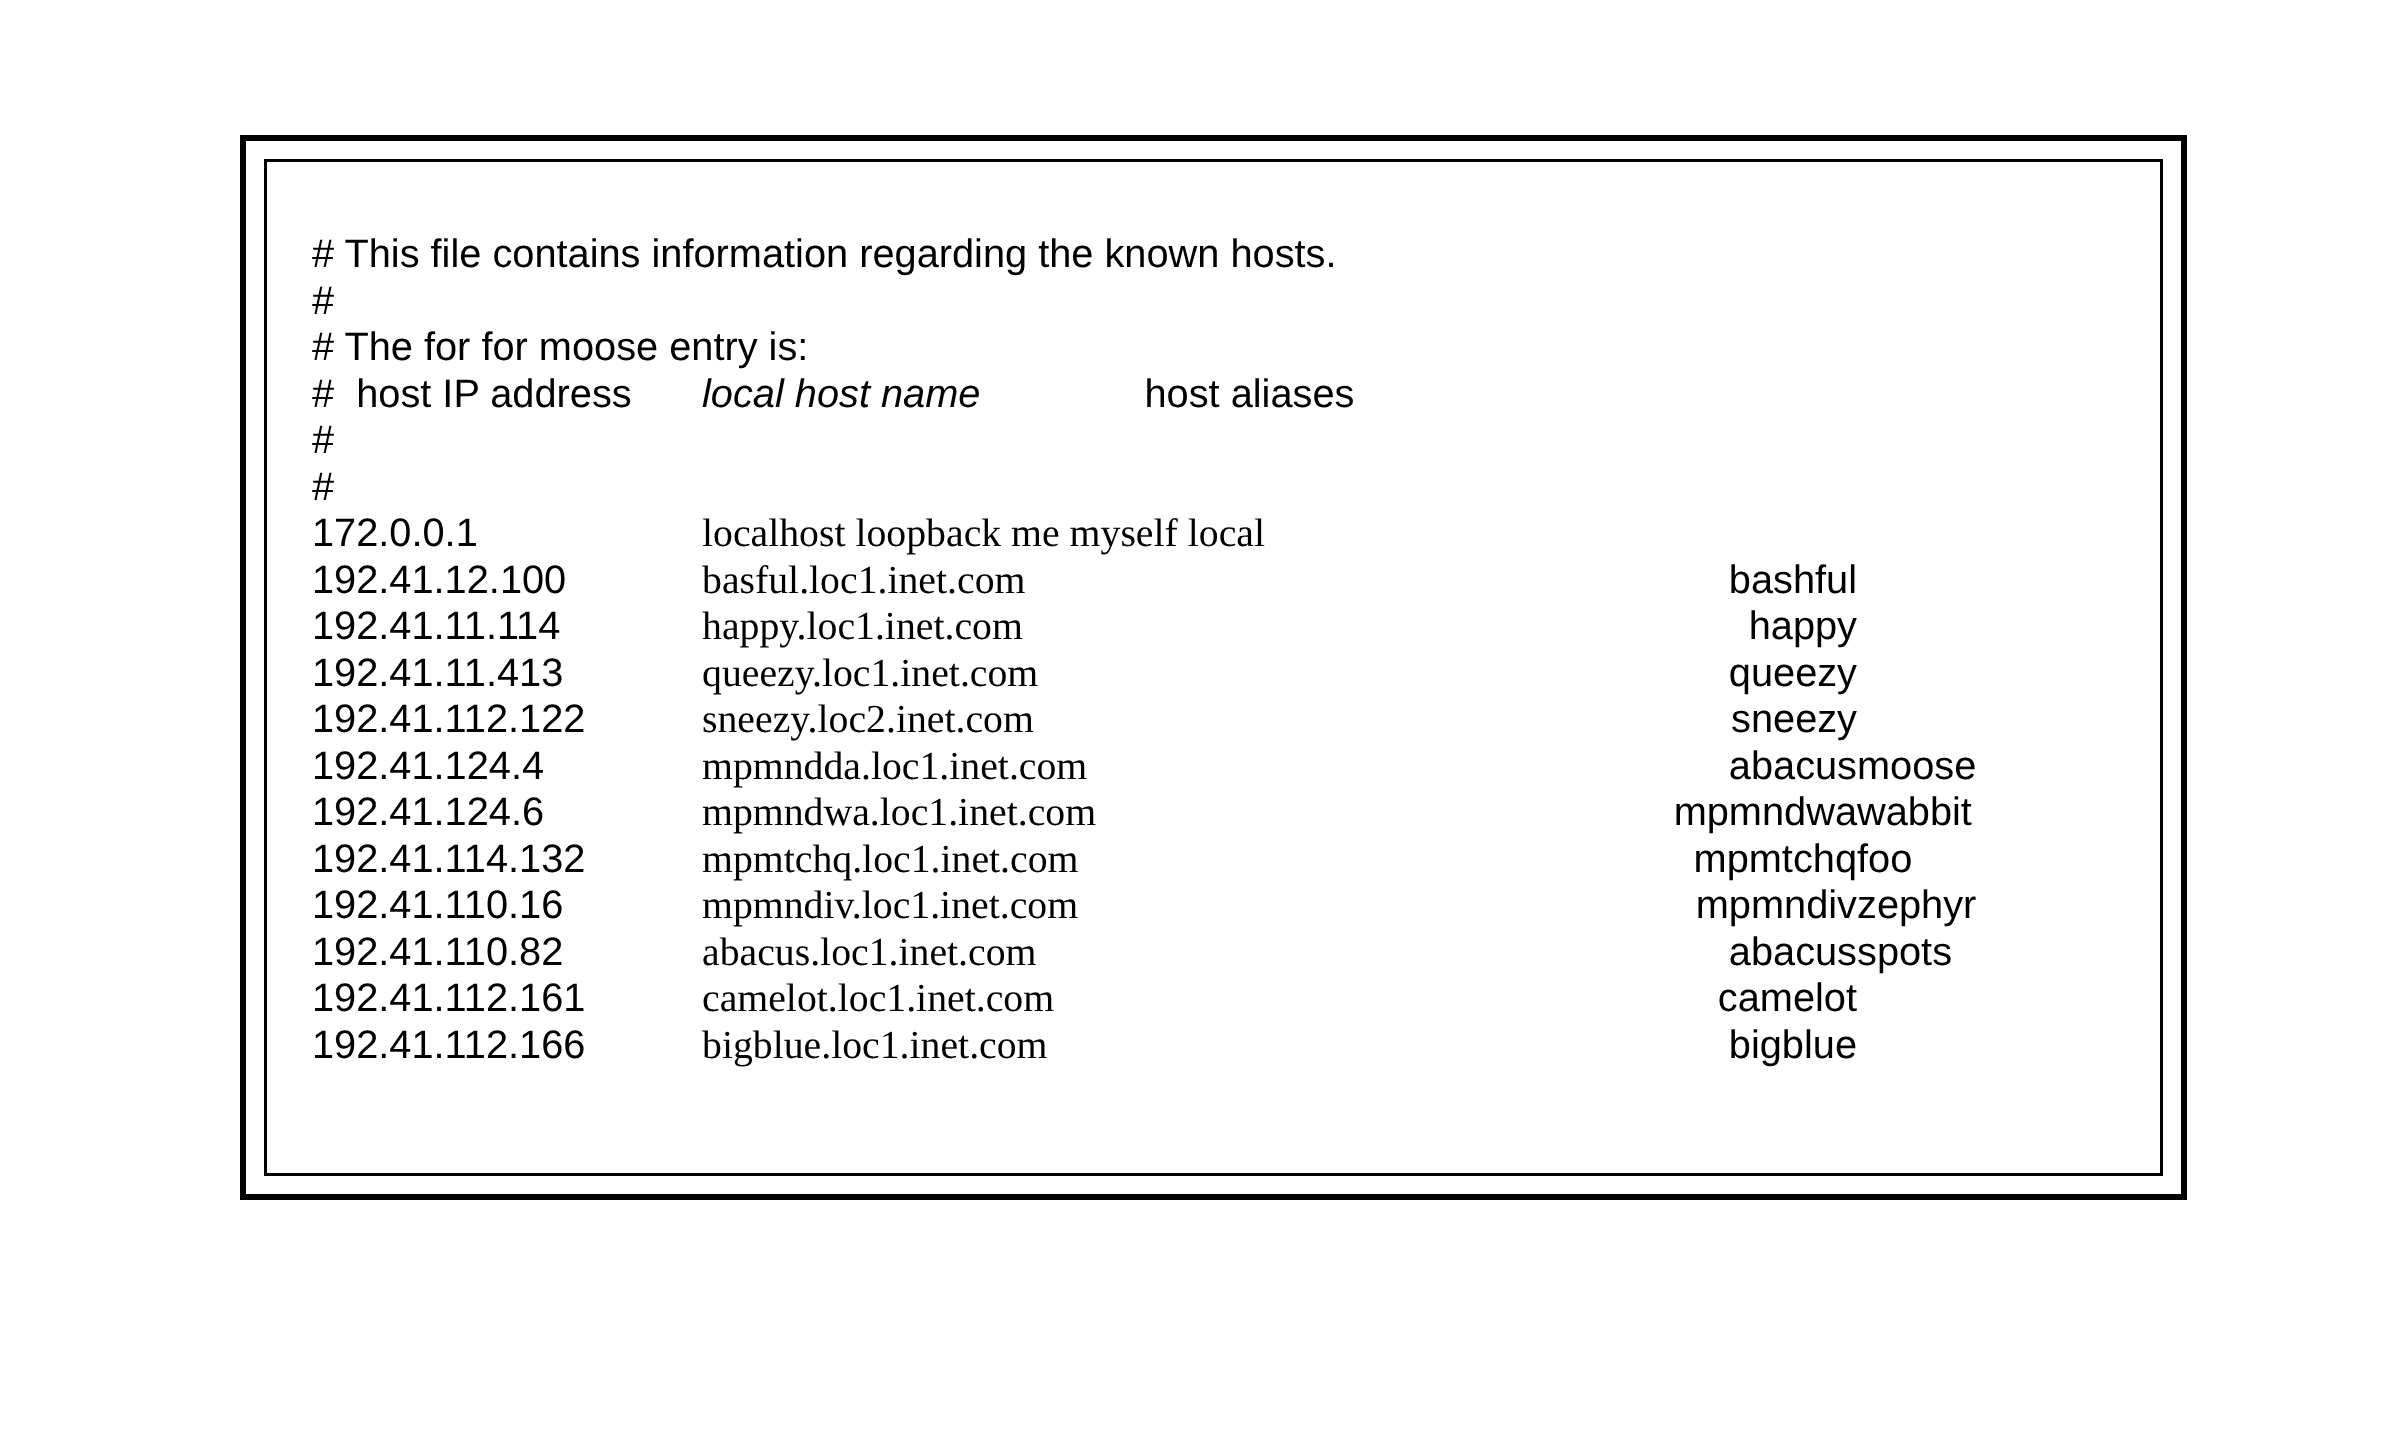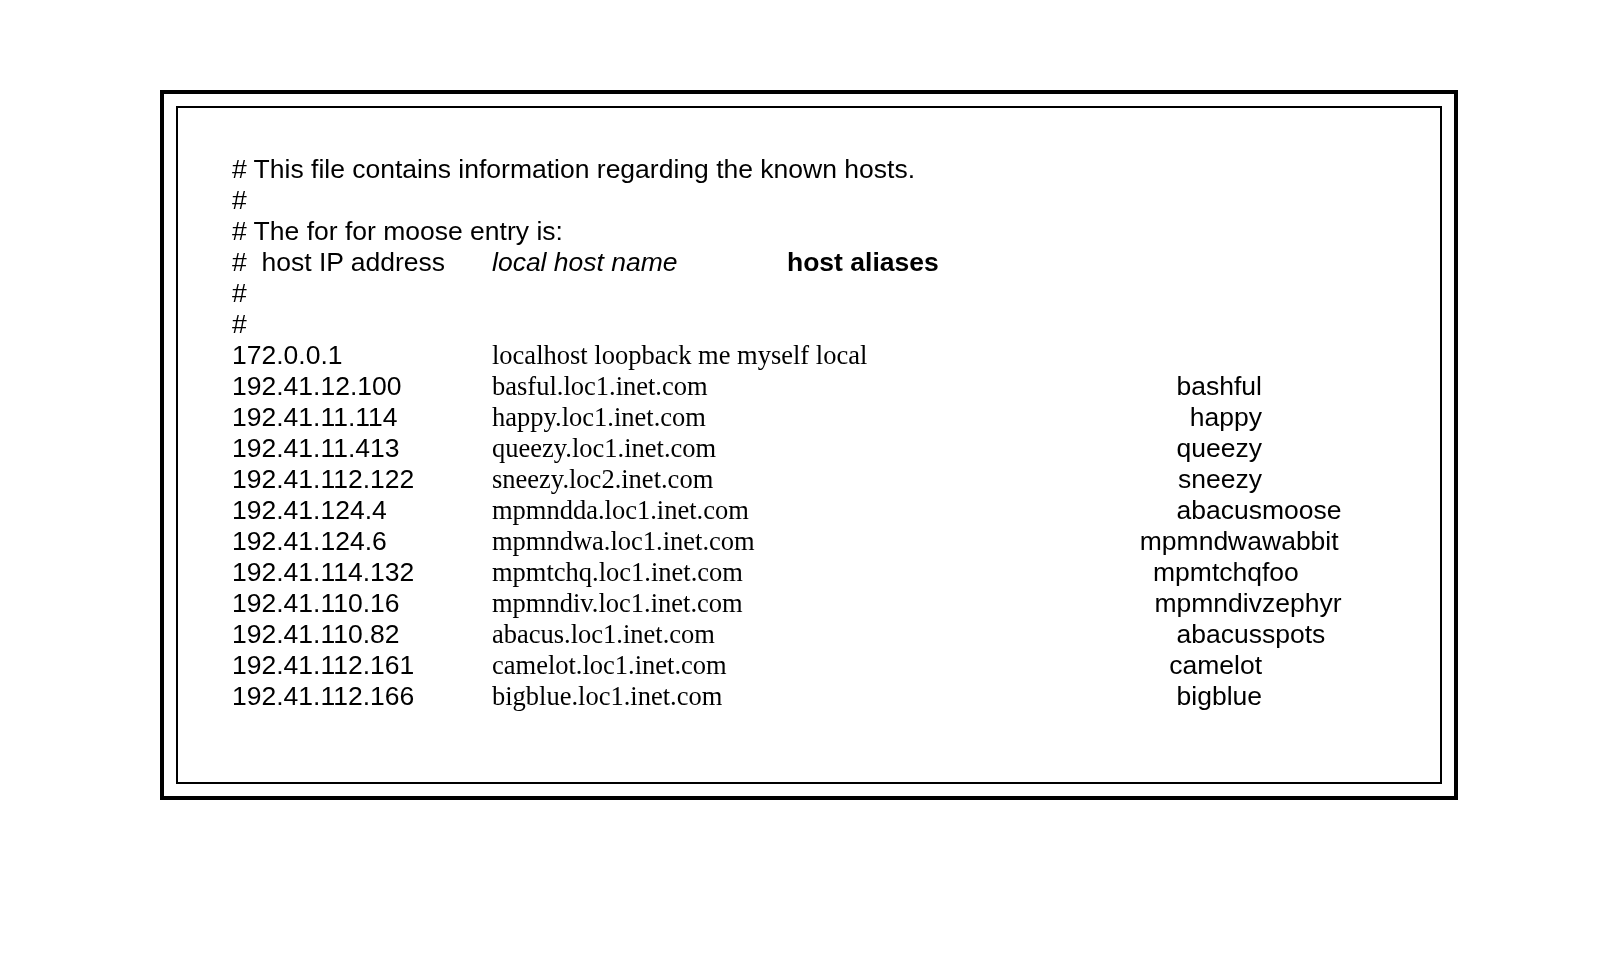--- a/index.html
+++ b/index.html
@@ -20,36 +20,36 @@
       height: 710px;
       box-sizing: border-box;
       border: 4px solid #000;
       padding: 12px;
     }
     .inner {
       width: 100%;
       height: 100%;
       box-sizing: border-box;
       border: 2px solid #000;
-      padding: 46px 54px 40px 54px;
+      padding: 46px 54px 40px 30px;
     }
     .line {
       display: flex;
       font-size: 26.5px;
       line-height: 31px;
       color: #000;
       white-space: pre;
     }
     .c-ip   { display:inline-block; width: 260px; }
     .c-name { display:inline-block; width: 580px; font-family: Liberation Serif, serif; }
     .c-a1   { display:inline-block; width: 190px; text-align: right; }
     .c-a2   { display:inline-block; }
     .hdr-ip   { display:inline-block; width:260px; }
     .hdr-name { display:inline-block; width:295px;font-style:italic; }
-    .hdr-al   { display:inline-block;font-weight:bold; }
+    .hdr-al   { display:inline-block; }
   </style>
 </head>
 <body>
 
 <div class="frame">
   <div class="inner">
 
     <div class="line"># This file contains information regarding the known hosts.</div>
     <div class="line">#</div>
     <div class="line"># The for for moose entry is:</div>

